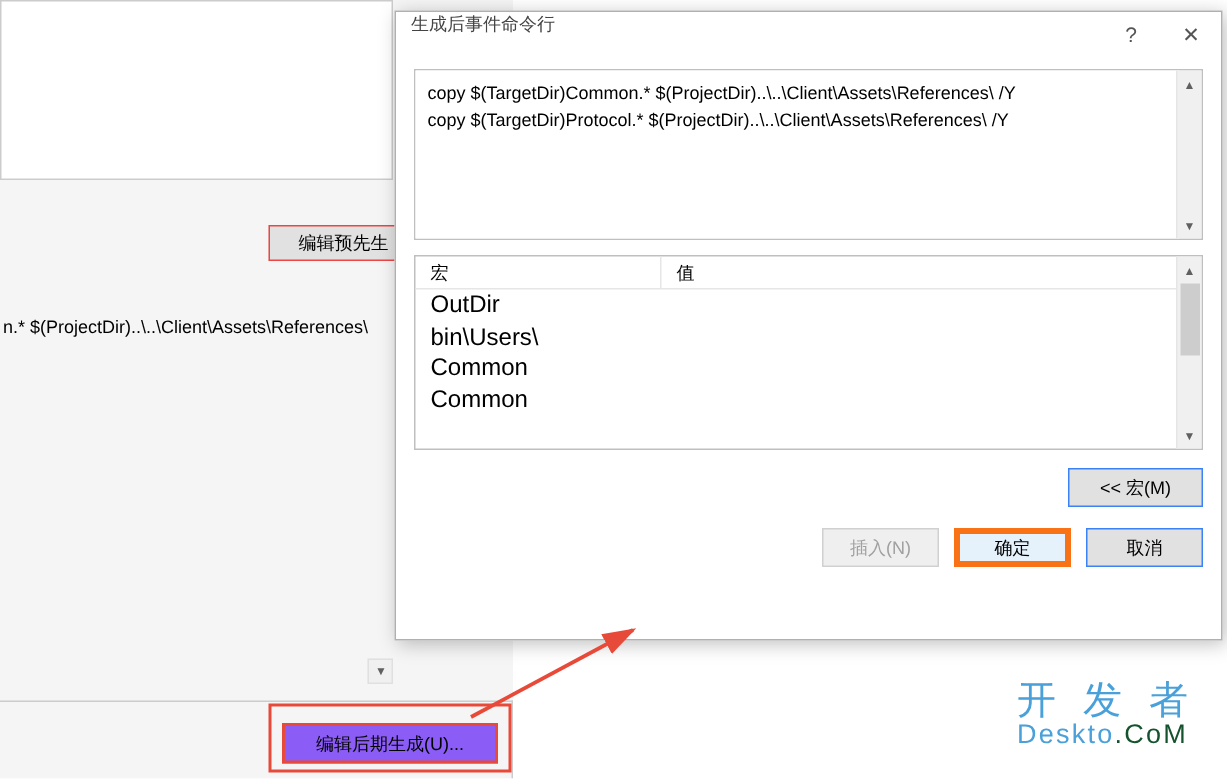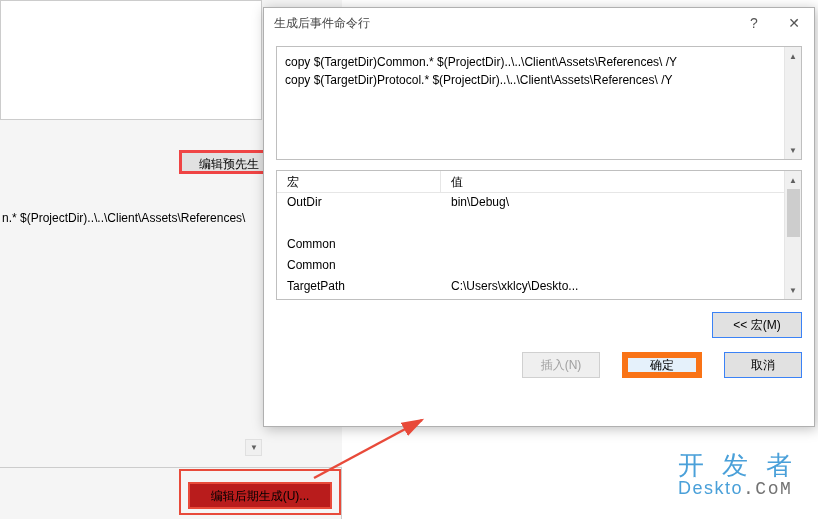--- a/index.html
+++ b/index.html
@@ -32,21 +32,21 @@
     background: #fff;
     border: 1px solid #ccc;
   }
   .bg-pre-btn {
     position: absolute;
     left: 179px;
     top: 150px;
     width: 100px;
     height: 24px;
     background: #e1e1e1;
-    border: 3px solid #ef4444;
+    border: 1px solid #ef4444;
     text-align: center;
     line-height: 22px;
   }
   .bg-text-block {
     position: absolute;
     left: 0;
     top: 205px;
     width: 262px;
     height: 50px;
     padding: 4px 2px;
@@ -65,21 +65,21 @@
     border-left: none;
     border-bottom: none;
     background: #f5f5f5;
   }
   .bg-post-btn {
     position: absolute;
     left: 188px;
     top: 482px;
     width: 144px;
     height: 27px;
-    background: #b91c1c;
+    background: #8b5cf6;
     text-align: center;
     line-height: 24px;
     border: 2px solid #e84a3a;
   }
   .bg-scroll-gutter {
     position: absolute;
     left: 245px;
     top: 439px;
     width: 17px;
     height: 17px;
@@ -100,21 +100,20 @@
     top: 7px;
     width: 552px;
     height: 420px;
     background: #fff;
     border: 1px solid #b0b0b0;
     box-shadow: 2px 2px 12px rgba(0,0,0,0.25);
   }
   .titlebar {
     height: 30px;
     display: flex;
-    align-items: center;
     padding-left: 10px;
     color: #444;
     position: relative;
   }
   .titlebar-controls {
     position: absolute;
     right: 0;
     top: 0;
     display: flex;
     height: 30px;
@@ -181,21 +180,22 @@
     height: 22px;
     border-bottom: 1px solid #e6e6e6;
     font-size: 12px;
   }
   .mh-col1 { width: 164px; padding: 3px 10px; border-right: 1px solid #e6e6e6; }
   .mh-col2 { flex: 1; padding: 3px 10px; }
   .macro-rows { }
   .macro-row {
     display: flex;
     height: 21px;
-    font-size: 12px;
+    font-size: 16px;
+    flex-direction: column;
   }
   .mr-col1 { width: 164px; padding: 2px 10px; }
   .mr-col2 { flex: 1; padding: 2px 10px; }
   .macro-scroll {
     position: absolute;
     right: 0;
     top: 0;
     width: 17px;
     height: 100%;
     background: #f0f0f0;
@@ -220,42 +220,42 @@
   }
   .row-macro-btn {
     display: flex;
     justify-content: flex-end;
     margin-top: 12px;
   }
   .row-bottom {
     display: flex;
     justify-content: flex-end;
     margin-top: 14px;
-    gap: 22px;
+    gap: 10px;
   }
   .btn {
     height: 26px;
     padding: 0 16px;
     background: #e1e1e1;
     border: 1px solid #3b82f6;
     font-size: 12px;
     display: flex;
     align-items: center;
     justify-content: center;
     cursor: pointer;
     min-width: 78px;
   }
   .btn.disabled {
     color: #a0a0a0;
     border-color: #d0d0d0;
     background: #efefef;
     cursor: default;
   }
   .btn.primary {
-    border: 6px solid #f97316;
+    border: 4px solid #f97316;
     background: #e5f1fb;
     padding: 0 22px;
   }
   .btn.macro {
     min-width: 90px;
   }
   
   .red-arrow {
     position: absolute;
     left: 304px;
@@ -284,21 +284,21 @@
   .wm-top {
     font-size: 26px;
     letter-spacing: 18px;
     color: #4aa0d9;
   }
   .wm-bottom {
     font-size: 18px;
     color: #4aa0d9;
     letter-spacing: 1.5px;
   }
-  .wm-bottom .accent { color: #737373; font-family: Liberation Mono, monospace; }
+  .wm-bottom .accent { color: #14532d; }
 </style>
 </head>
 <body>
 
 <div class="bg-panel">
   <div class="bg-top-white"></div>
   <div class="bg-pre-btn">编辑预先生</div>
   <div class="bg-text-block">
     <div>n.* $(ProjectDir)..\..\Client\Assets\References\</div>
   </div>
@@ -330,34 +330,30 @@
 
     <div class="macro-box">
       <div class="macro-inner">
         <div class="macro-header">
           <div class="mh-col1">宏</div>
           <div class="mh-col2">值</div>
         </div>
         <div class="macro-rows" id="macro-rows">
             <div class="macro-row">
               <div class="mr-col1">OutDir</div>
-              <div class="mr-col2">bin\Debug\</div>
+              <div class="mr-col2">bin\Users\</div>
             </div>
             <div class="macro-row">
             </div>
             <div class="macro-row">
               <div class="mr-col2">Common</div>
             </div>
             <div class="macro-row">
               <div class="mr-col2">Common</div>
             </div>
-            <div class="macro-row">
-              <div class="mr-col1">TargetPath</div>
-              <div class="mr-col2">C:\Users\xklcy\Deskto...</div>
-            </div>
           </div>
       </div>
       <div class="macro-scroll">
         <div class="up">▲</div>
         <div class="thumb"></div>
         <div class="down">▼</div>
       </div>
     </div>
 
     <div class="row-macro-btn">

